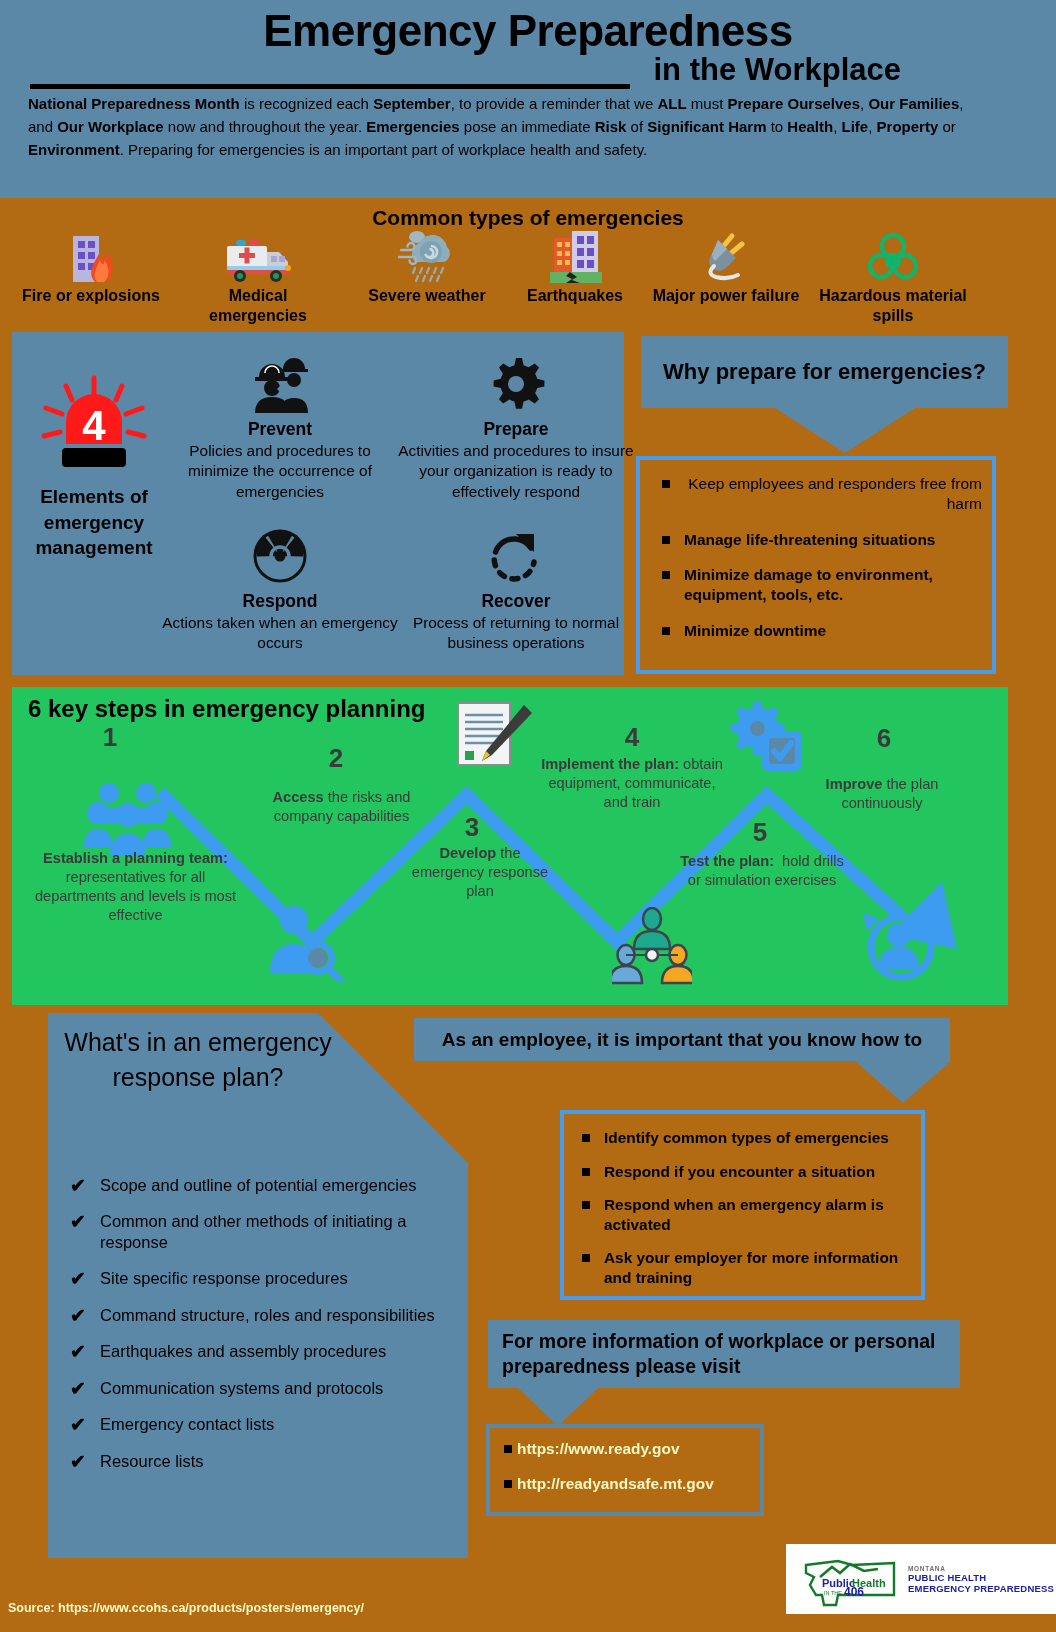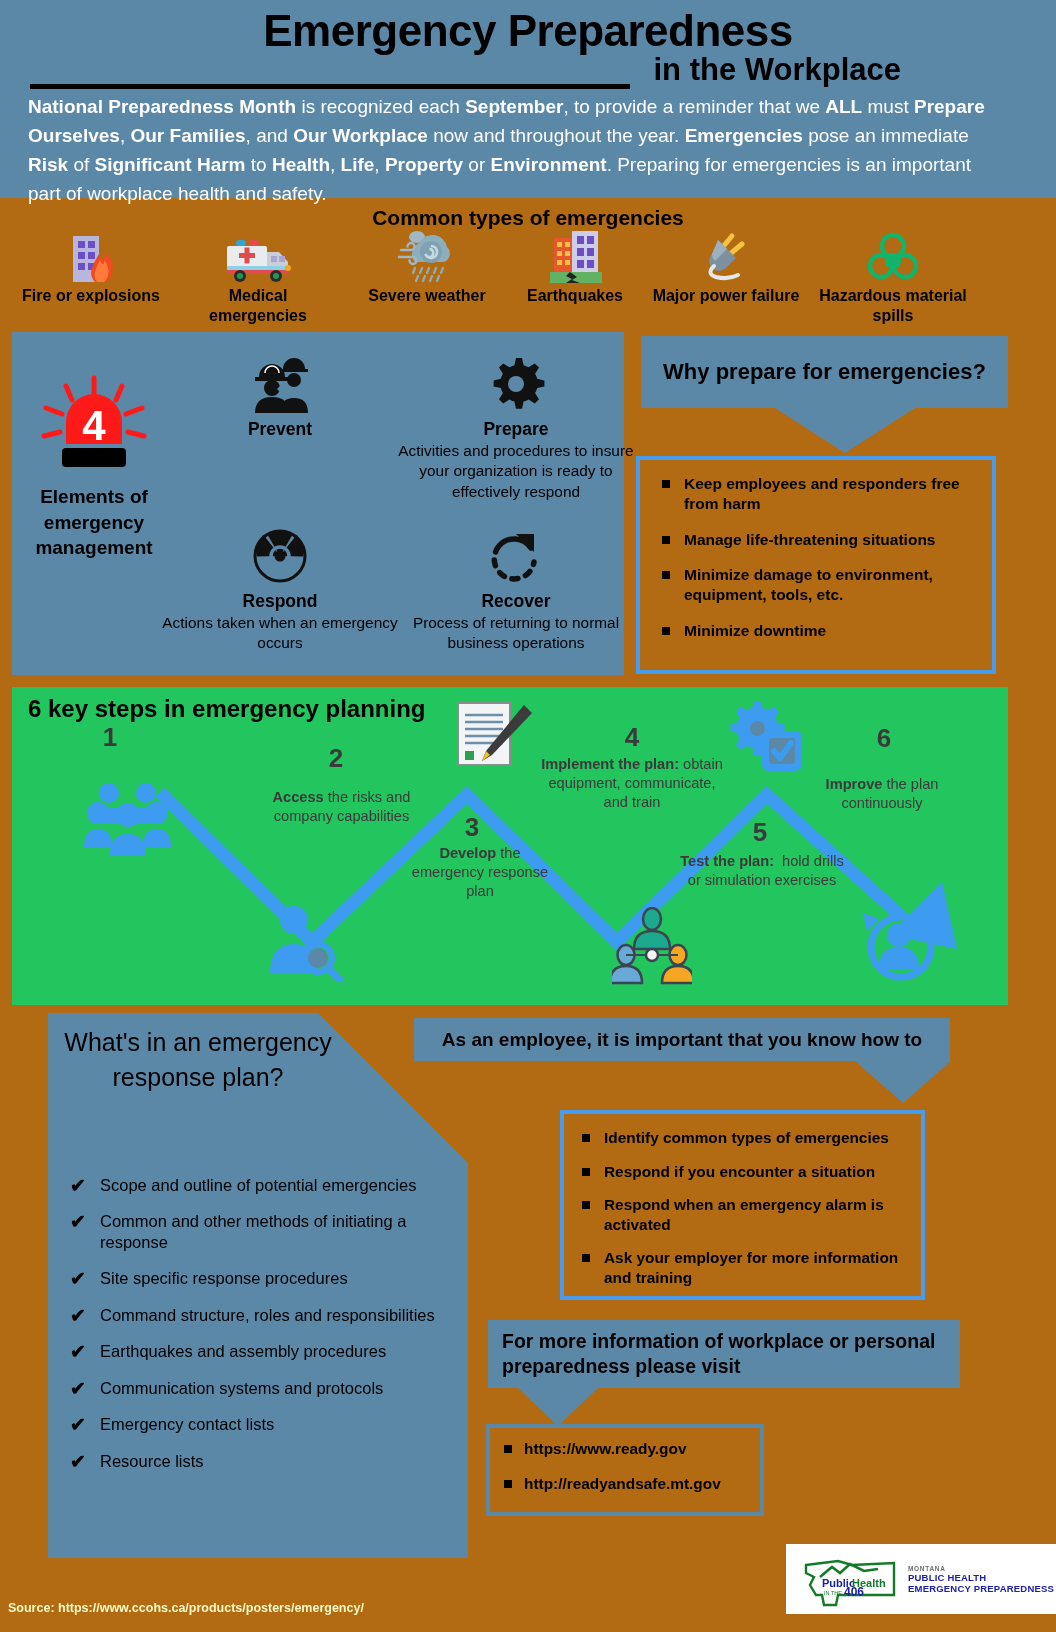--- a/index.html
+++ b/index.html
@@ -23,21 +23,21 @@
   }
   #title-sub {
     position:absolute; right:155px; top:52px;
     font-size:31px; font-weight:bold; color:#000;
   }
   #title-rule {
     position:absolute; left:30px; top:84px; width:600px; height:5px; background:#000;
   }
   #intro {
     position:absolute; left:28px; top:93px; width:960px;
-    font-size:19px; color:#ffffff; line-height:1.52;
+    font-size:15px; color:#000000; line-height:1.52;
   }
   #intro b { font-weight:bold; }
 
   
   #types-title {
     position:absolute; left:0; top:206px; width:1056px; text-align:center;
     font-size:21px; font-weight:bold; color:#000;
   }
   .etype {
     position:absolute; width:150px; text-align:center;
@@ -76,21 +76,21 @@
   }
   #why-box {
     position:absolute; left:636px; top:456px; width:360px; height:218px;
     background:#B26B13; border:4px solid #4A9BEA;
   }
   #why-box ul { list-style:none; margin:14px 10px 0 22px; }
   #why-box li {
     font-size:15.5px; font-weight:bold; color:#000; line-height:1.28;
     margin-bottom:16px; padding-left:22px; position:relative;
   }
-  #why-box li.normal { font-weight:bold; }
+  #why-box li.normal { font-weight:normal;text-align:right; }
   #why-box li:before {
     content:""; position:absolute; left:0; top:6px; width:8px; height:8px; background:#000;
   }
 
   
   #steps-panel {
     position:absolute; left:12px; top:687px; width:996px; height:318px;
     background:#22c55e;
   }
   #steps-title {
@@ -161,22 +161,22 @@
     position:absolute; left:518px; top:1388px; width:0; height:0;
     border-left:40px solid transparent; border-right:40px solid transparent;
     border-top:38px solid #5C88A8;
   }
   #links-box {
     position:absolute; left:486px; top:1424px; width:278px; height:92px;
     background:#B26B13; border:4px solid #5C88A8;
   }
   #links-box ul { list-style:none; margin:12px 6px 0 14px; }
   #links-box li {
-    font-size:15.4px; font-weight:bold; color:#000000; line-height:1.2;
-    margin-bottom:17px; padding-left:20px; position:relative;
+    font-size:15.4px; font-weight:bold; color:#fef9c3; line-height:1.2;
+    margin-bottom:17px; padding-left:13px; position:relative;
   }
   #links-box li:before {
     content:""; position:absolute; left:0; top:5px; width:8px; height:8px; background:#000;
   }
 
   
   #logo-panel {
     position:absolute; left:786px; top:1544px; width:270px; height:70px;
     background:#FFFFFF; display:flex; align-items:center; padding-left:16px;
   }
@@ -358,20 +358,21 @@
         <path d="M18 18 a7 7 0 0 1 14 0" fill="none" stroke="#fff" stroke-width="1.6"></path>
         <circle cx="25" cy="33" r="8" fill="#111"></circle>
         <path d="M8 58 q0 -16 17 -16 q17 0 17 16 z" fill="#111"></path>
         <path d="M36 14 a11 11 0 0 1 22 0 h3 v3 h-28 v-3 z" fill="#111"></path>
         <circle cx="47" cy="25" r="7" fill="#111"></circle>
         <path d="M33 58 q0 -15 14 -15 q14 0 14 15 z" fill="#111"></path>
         <path d="M30 34 l6 -6 l4 4 l-6 6 z" fill="#5C88A8"></path>
       </svg>
     </div>
     <div class="etitle">Prevent</div>
+    <div class="edesc">Policies and procedures to minimize the occurrence of emergencies</div>
   </div>
 
   <div class="elem" style="left:384px;top:18px;">
     <div class="eico">
       <svg width="58" height="58" viewBox="0 0 58 58">
         <path fill="#111" d="M29 3 l6 0 l1.6 7.2 a20 20 0 0 1 5 2.1 l6.2 -3.9 l4.2 4.2 l-3.9 6.2 a20 20 0 0 1 2.1 5 l7.2 1.6 l0 6 l-7.2 1.6 a20 20 0 0 1 -2.1 5 l3.9 6.2 l-4.2 4.2 l-6.2 -3.9 a20 20 0 0 1 -5 2.1 l-1.6 7.2 l-6 0 l-1.6 -7.2 a20 20 0 0 1 -5 -2.1 l-6.2 3.9 l-4.2 -4.2 l3.9 -6.2 a20 20 0 0 1 -2.1 -5 l-7.2 -1.6 l0 -6 l7.2 -1.6 a20 20 0 0 1 2.1 -5 l-3.9 -6.2 l4.2 -4.2 l6.2 3.9 a20 20 0 0 1 5 -2.1 z"></path>
         <circle cx="29" cy="29" r="8" fill="#5C88A8"></circle>
       </svg>
     </div>
     <div class="etitle">Prepare</div>
@@ -437,20 +438,21 @@
         <circle cx="14" cy="36" r="11"></circle>
           <circle cx="73" cy="36" r="11"></circle>
         <path d="M0 70 q0 -18 14 -18 q14 0 14 18 z"></path>
         <path d="M59 70 q0 -18 14 -18 q14 0 14 18 z"></path>
         <circle cx="44" cy="38" r="12"></circle>
         <path d="M26 78 q0 -21 18 -21 q18 0 18 21 z"></path>
       </g>
     </svg>
   </div>
   <div class="stepnum" style="left:68px;top:35px;">1</div>
+  <div class="steptxt" style="left:16px;top:162px;width:215px;"><b>Establish a planning team:</b> representatives for all departments and levels is most effective</div>
 
   <div class="stepicon" style="left:252px;top:215px;">
     <svg width="80" height="80" viewBox="0 0 80 80">
       <g fill="#3D9BF0">
         <circle cx="30" cy="18" r="14"></circle>
         <path d="M6 72 q0 -30 24 -30 q24 0 24 30 z"></path>
       </g>
       <circle cx="54" cy="56" r="14" fill="none" stroke="#3D9BF0" stroke-width="6"></circle>
       <circle cx="54" cy="56" r="10" fill="#5C88A8"></circle>
       <path d="M64 66 L76 78" stroke="#3D9BF0" stroke-width="7" stroke-linecap="round"></path>

